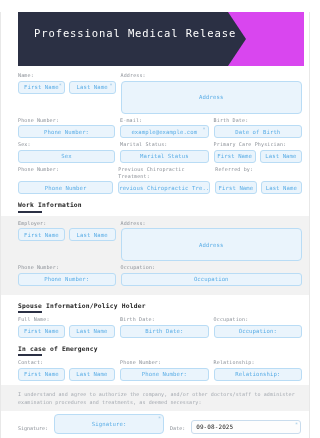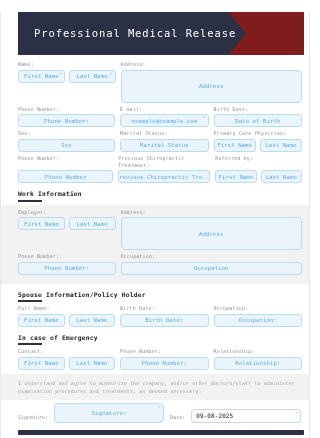--- a/index.html
+++ b/index.html
@@ -16,22 +16,22 @@
     height: 438px;
     background: #ffffff;
     border-left: 1px solid #e8e8e8;
     border-right: 1px solid #e8e8e8;
   }
 
   
   .header-wrap {
     position: relative;
     margin: 12px 5px 0 17px;
-    height: 43px;
-    background: #7f1d1d;
+    height: 54px;
+    background: #d946ef;
     overflow: hidden;
   }
   .header-dark {
     position: absolute;
     left: 0; top: 0; bottom: 0;
     width: 228px;
     background: #2b3044;
     clip-path: polygon(0 0, 210px 0, 228px 50%, 210px 100%, 0 100%);
   }
   .header-title {

